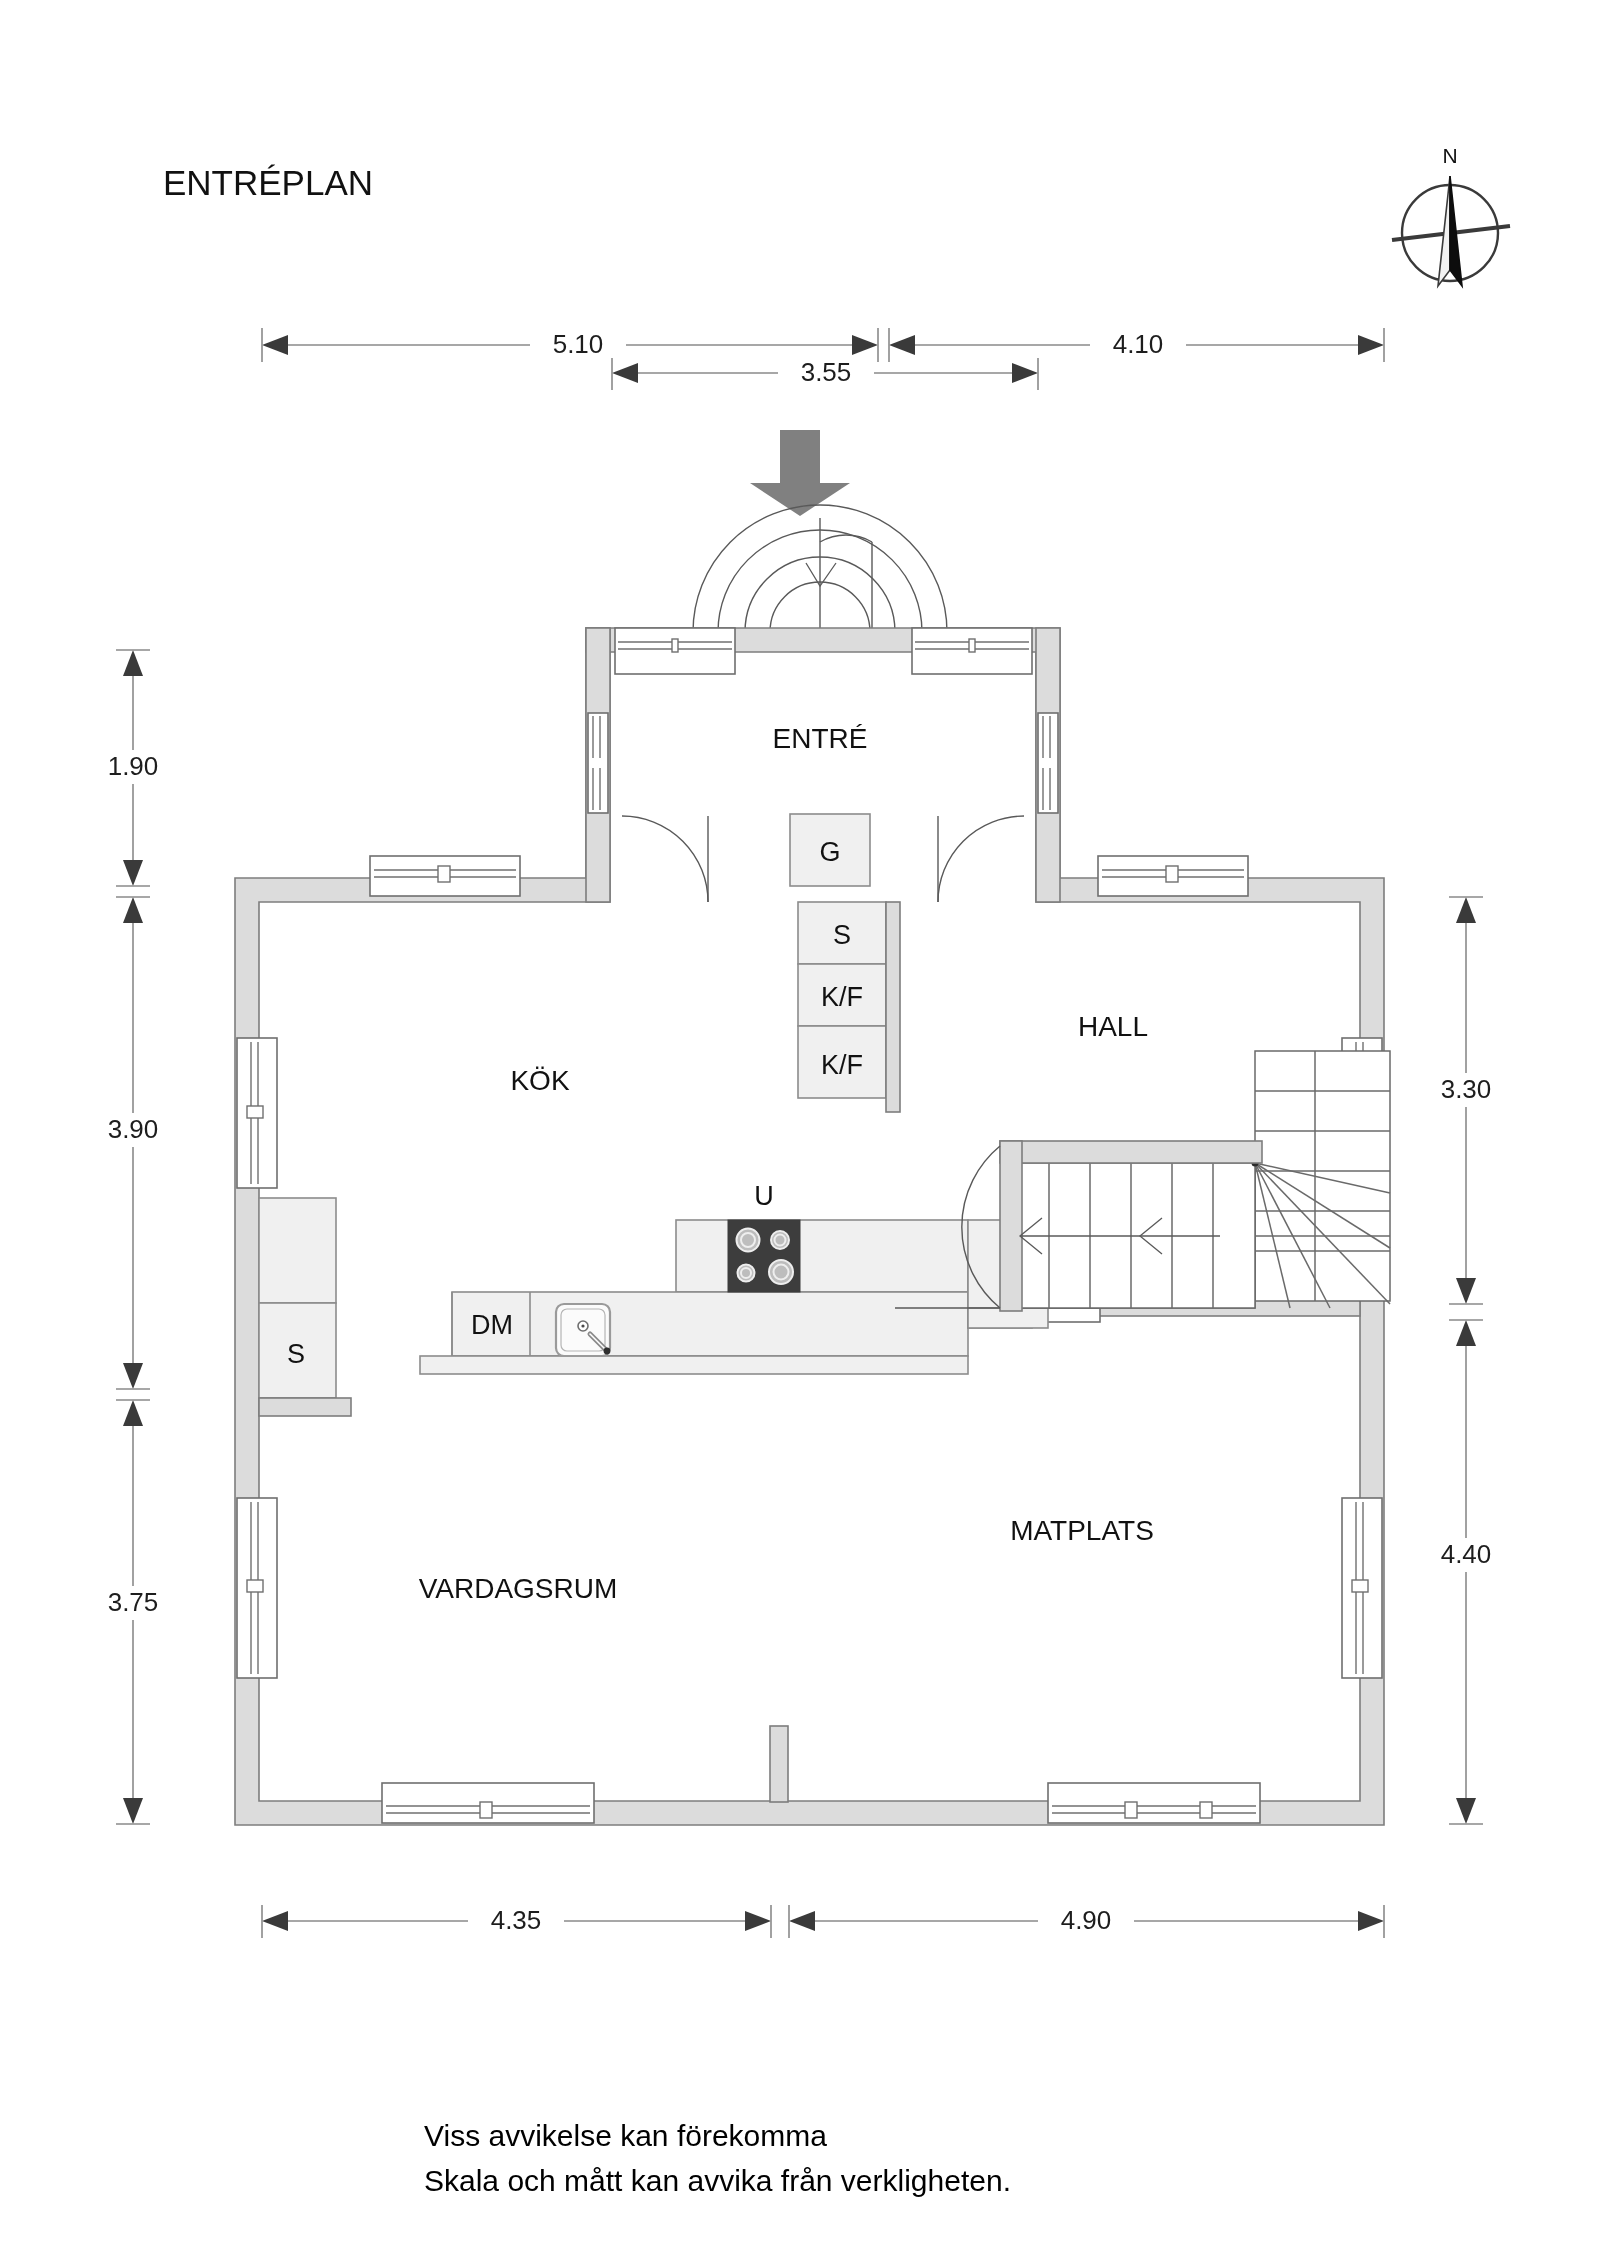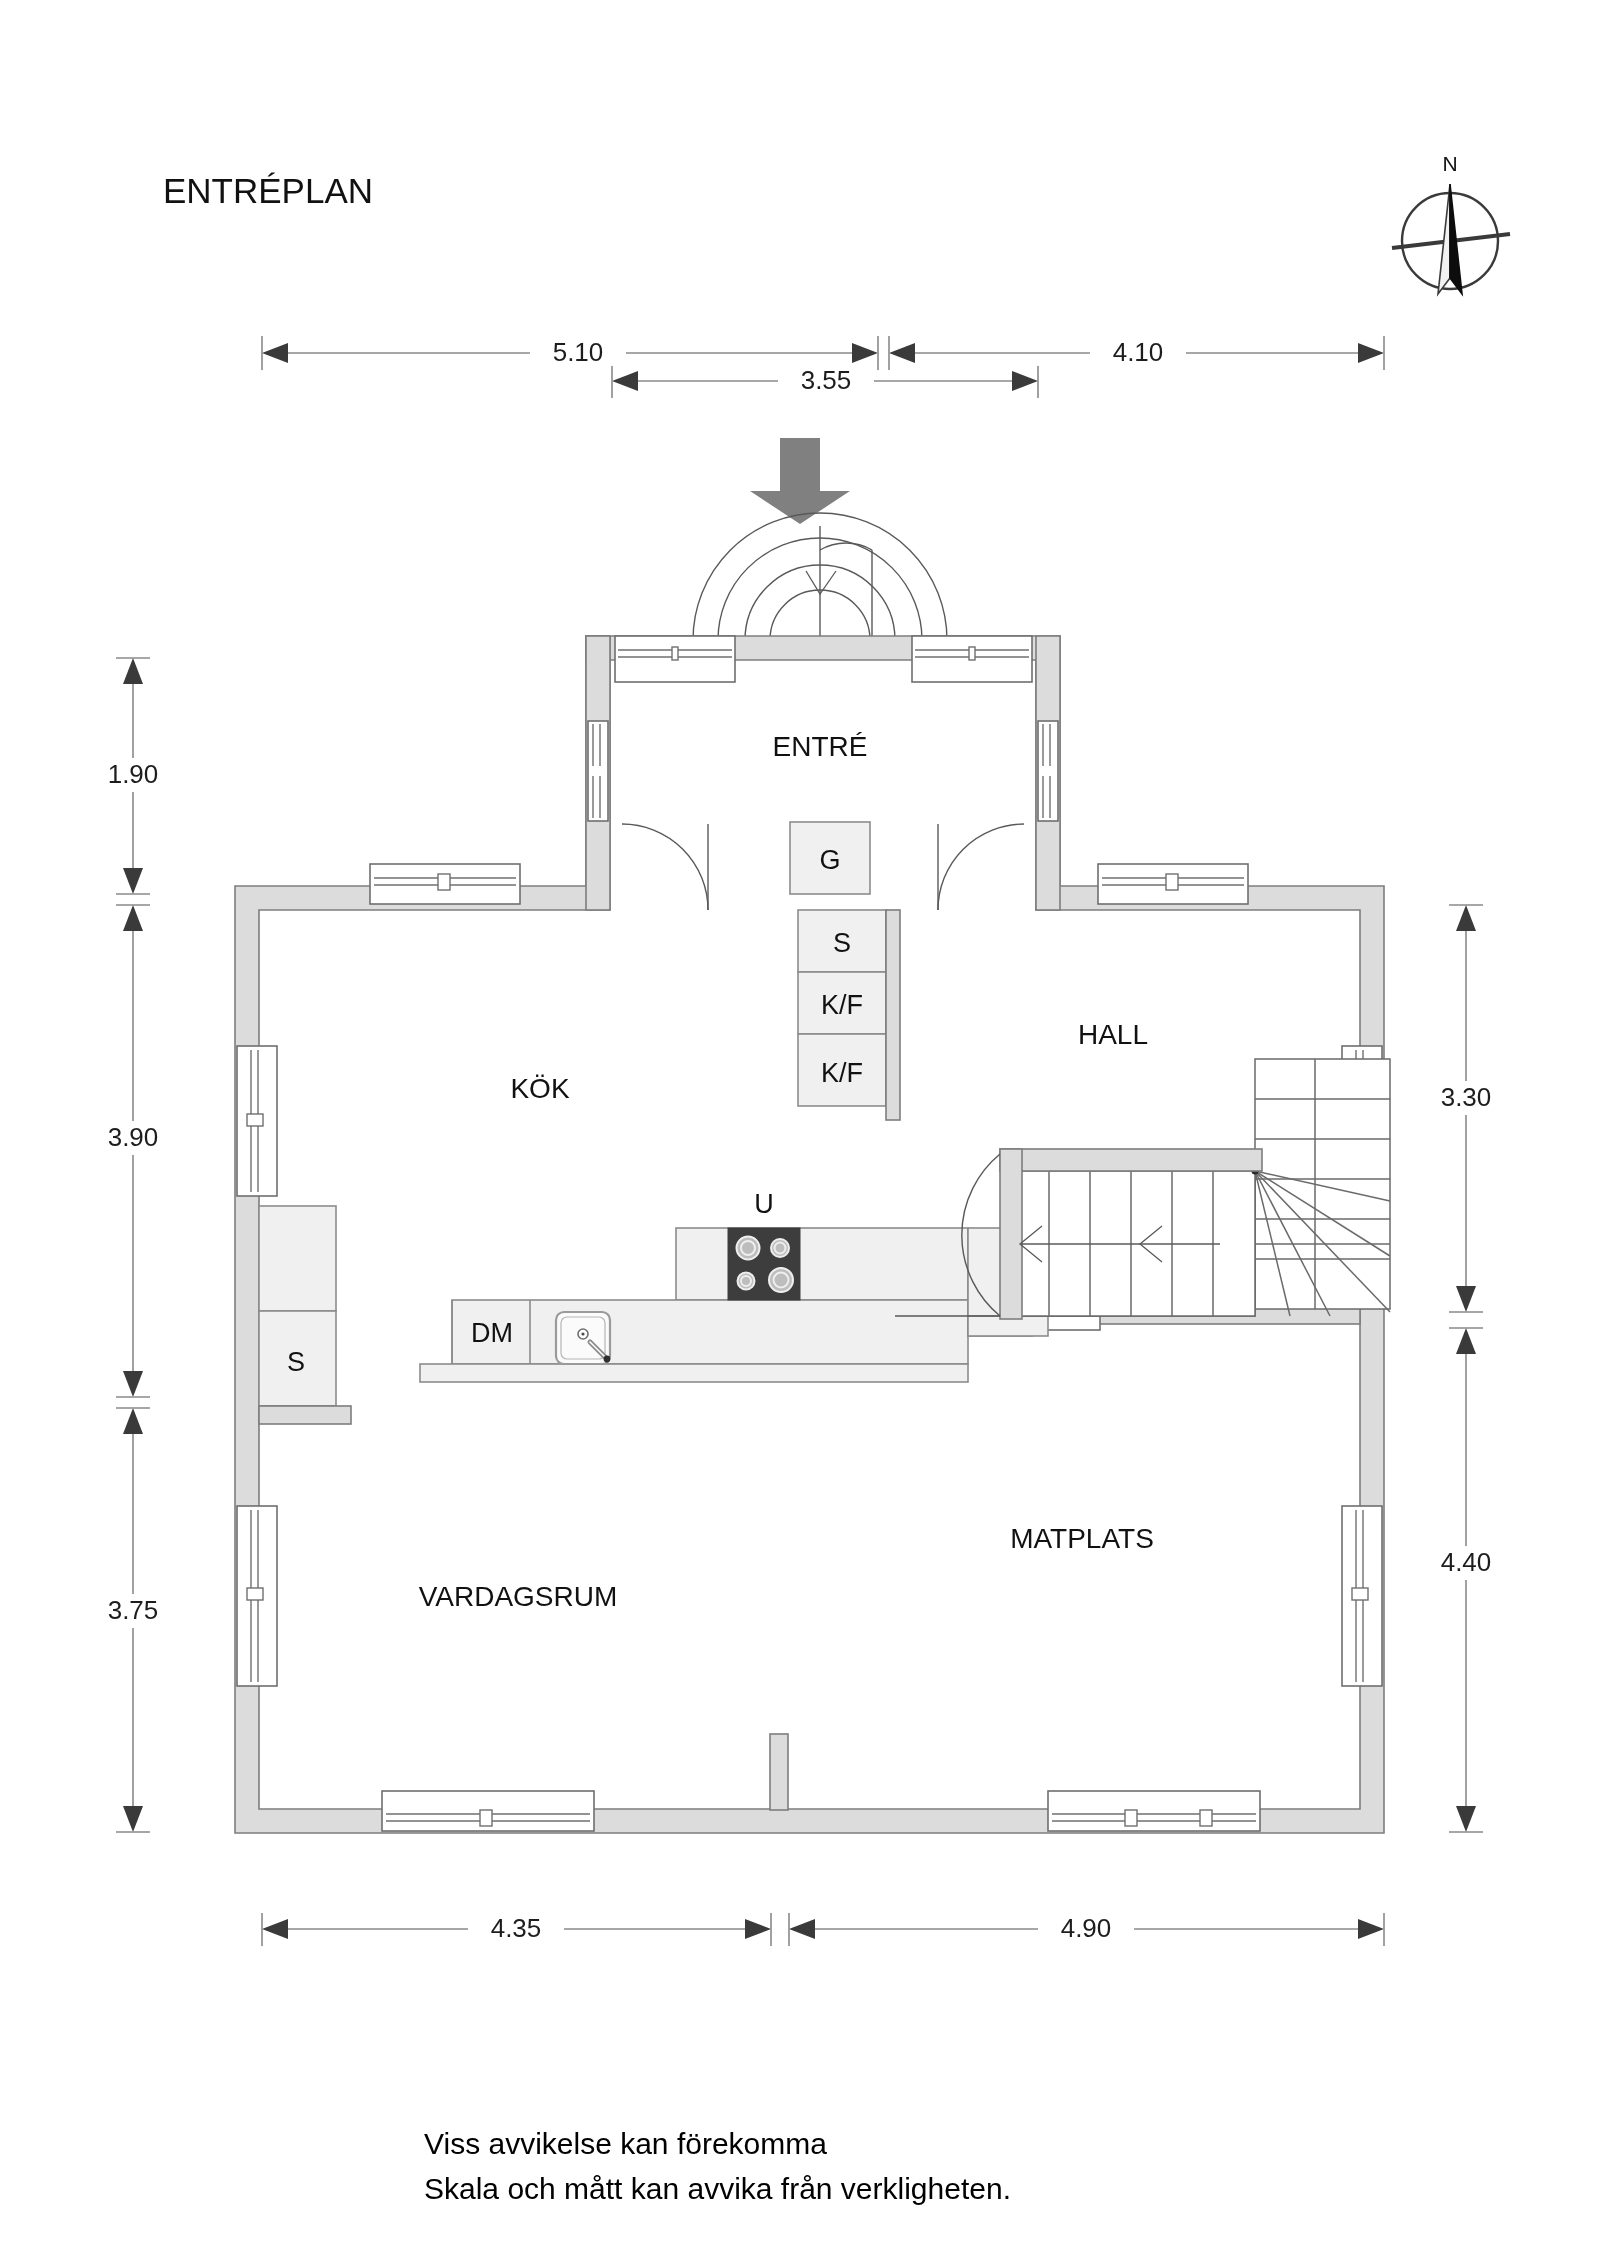--- a/index.html
+++ b/index.html
@@ -11,21 +11,21 @@
   body {
     width: 1600px;
     height: 2263px;
     position: relative;
     font-family: "Liberation Sans", sans-serif;
     color: #000000;
     overflow: hidden;
   }
   #plan-root {
     position: absolute;
-    left: 0; top: 16px;
+    left: 0; top: 8px;
     width: 1600px;
     height: 1703px;
   }
   svg.plan {
     display: block;
     width: 1600px;
     height: 2263px;
   }
   .txt-title {
     font-size: 35px;

